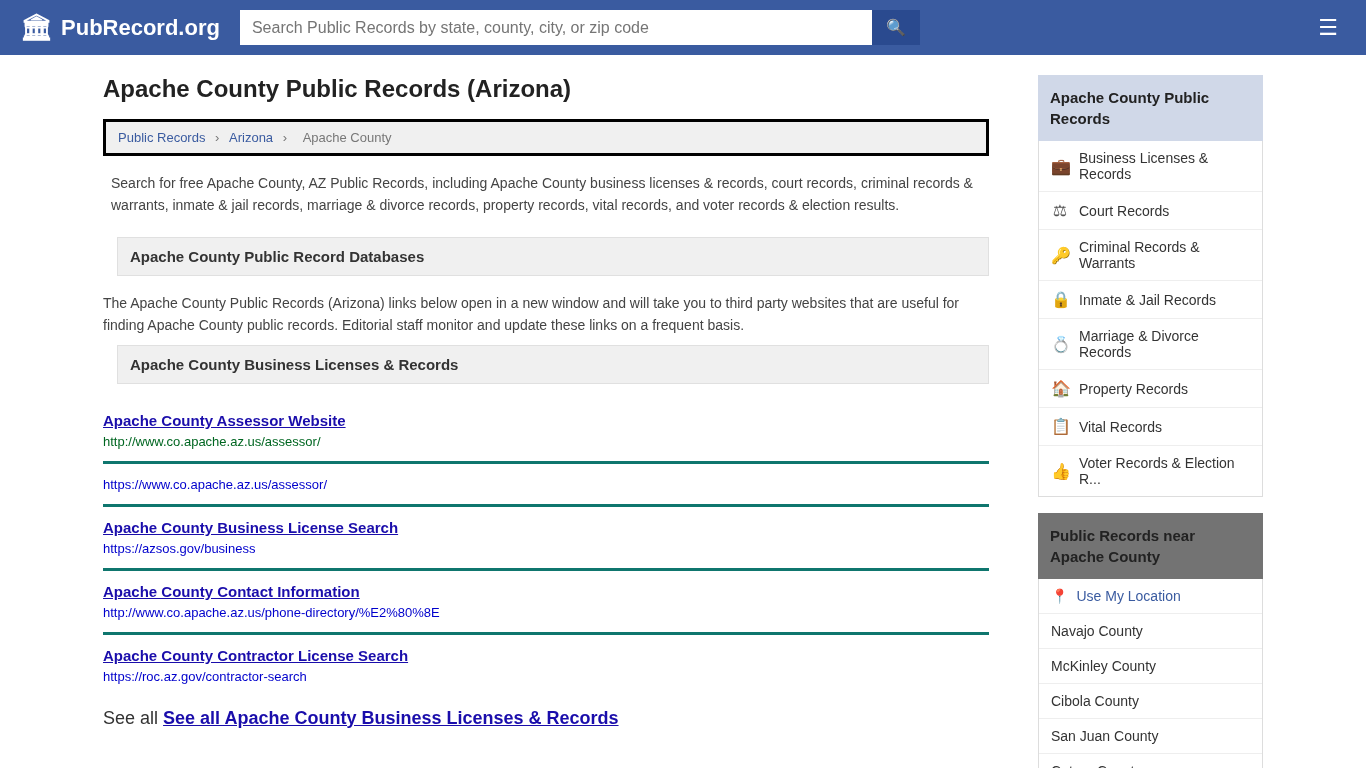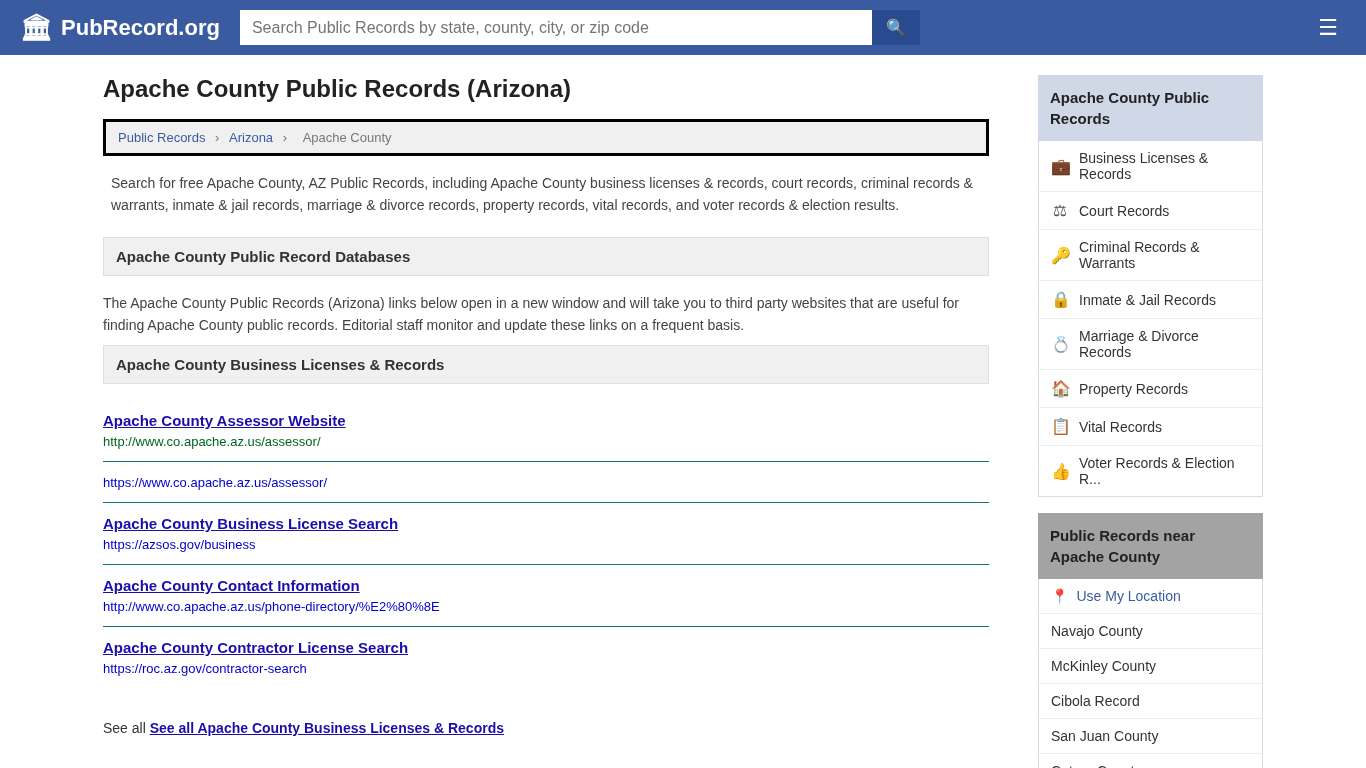--- a/index.html
+++ b/index.html
@@ -104,31 +104,32 @@
     }
 
     .section-header {
       background: #f0f0f0;
       border: 1px solid #e0e0e0;
       padding: 10px 12px;
       font-size: 15px;
       font-weight: bold;
       color: #333;
       margin-bottom: 16px;
+      margin-left: 14px;
     }
 
     .section-description {
       font-size: 14px;
       color: #444;
       line-height: 1.6;
       margin-bottom: 8px;
     }
 
     .record-entry {
-      border-bottom: 1px solid #0f766e;
+      border-bottom: 3px solid #0f766e;
       padding: 12px 0;
     }
     .record-entry:last-of-type {
       border-bottom: none;
     }
     .record-title {
       font-size: 15px;
       font-weight: bold;
       color: #1a0dab;
       text-decoration: underline;
@@ -139,22 +140,22 @@
     .record-url {
       font-size: 13px;
       color: #006621;
       text-decoration: none;
     }
     .record-url-alt {
       color: #0000cc;
     }
 
     .see-all {
-      font-size: 14px;
-      margin-top: 24px;
+      font-size: 18px;
+      margin-top: 4px;
       padding-top: 8px;
     }
     .see-all a {
       color: #1a0dab;
       font-weight: bold;
       text-decoration: underline;
     }
 
     
     .sidebar {
@@ -195,21 +196,21 @@
       border-bottom: none;
     }
     .sidebar-item-icon {
       font-size: 16px;
       color: #555;
       width: 18px;
       text-align: center;
     }
 
     .nearby-section .sidebar-header {
-      background: #a3a3a3;
+      background: #737373;
     }
 
     .nearby-list {
       border: 1px solid #ddd;
       border-top: none;
     }
 
     .nearby-item {
       display: flex;
       align-items: center;
@@ -369,21 +370,21 @@
 
         <div class="nearby-item">
           <span>Navajo County</span>
         </div>
 
         <div class="nearby-item">
           <span>McKinley County</span>
         </div>
 
         <div class="nearby-item">
-          <span>Cibola Record</span>
+          <span>Cibola County</span>
         </div>
 
         <div class="nearby-item">
           <span>San Juan County</span>
         </div>
 
         <div class="nearby-item">
           <span>Catron County</span>
         </div>
 

